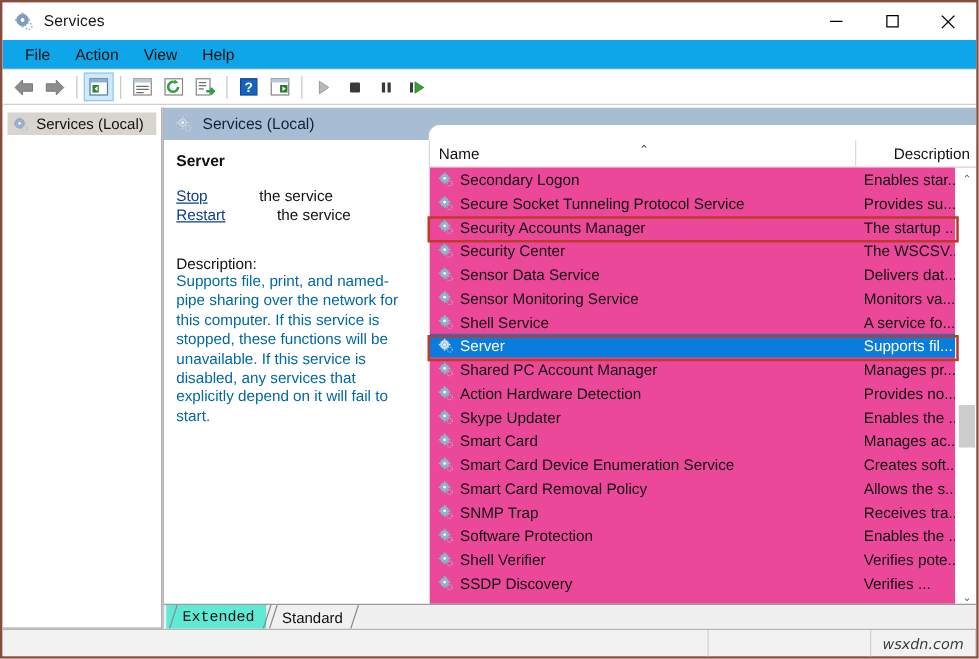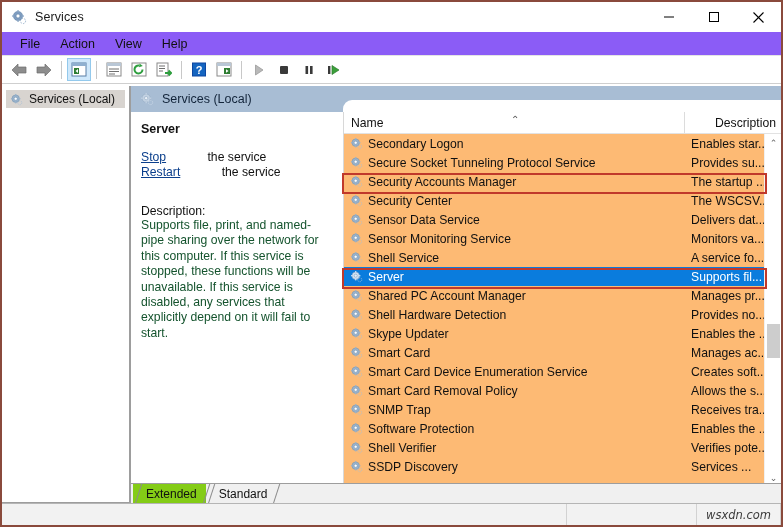--- a/index.html
+++ b/index.html
@@ -46,21 +46,21 @@
     display: flex; align-items: center; justify-content: center;
     color: #000; font-size: 12px;
   }
   .winbtn svg { display: block; }
 
   
   .menubar {
     height: 24px;
     display: flex; align-items: center;
     padding-left: 8px;
-    background: #8b5cf6;
+    background: #0ea5e9;
     border-bottom: 1px solid #e4e4e4;
   }
   .menuitem {
     font-size: 12.5px; color: #111;
     padding: 2px 10px;
   }
 
   
   .toolbar {
     height: 28px;
@@ -164,21 +164,21 @@
     font-size: 12.2px; color: #0b3f8c;
     line-height: 15px;
   }
   .lnk a { color: #0b3f8c; text-decoration: underline; }
   .lnk span.plain { color: #111; text-decoration: none; padding-left: 38px; }
   .desc-head {
     font-size: 12.2px; color: #111;
     margin-top: 24px;
   }
   .desc-body {
-    font-size: 12.2px; color: #14532d;
+    font-size: 12.2px; color: #0369a1;
     line-height: 15.4px;
     margin-top: 0px;
     width: 188px;
   }
 
   
   .listwrap {
     flex: 1;
     display: flex; flex-direction: column;
     border-left: 1px solid #d8d8d8;
@@ -202,21 +202,21 @@
   .lv-col.name { width: 340px; }
   .lv-col.desc { width: 86px; border-left: 1px solid #dcdcdc; padding-left: 30px; }
   .sortmark {
     position: absolute; left: 167px; top: 2px;
     font-size: 10px; color: #555;
   }
   .lv-rows {
     flex: 1;
     position: relative;
     overflow: hidden;
-    background: #fdba74;
+    background: #ec4899;
   }
   .row {
     height: 19px;
     display: flex; align-items: center;
     font-size: 12.2px; color: #111;
     white-space: nowrap;
   }
   .row.selected { background: #0a7cdd; color: #ffffff; }
   .row .cell-name {
     width: 340px;
@@ -286,21 +286,21 @@
     padding-left: 2px;
   }
   .tab {
     position: relative;
     height: 19px;
     display: flex; align-items: center;
     font-size: 12px; color: #111;
     padding: 0 9px 0 13px;
     background: transparent;
   }
-  .tab.active { background: #84cc16; }
+  .tab.active { background: #5eead4; font-family: Liberation Mono, monospace; }
   .tab .slash-l, .tab .slash-r {
     position: absolute; top: 0; width: 10px; height: 19px;
     overflow: hidden;
   }
   .tab .slash-l { left: 0; }
   .tab .slash-r { right: -5px; }
   .tab .slash-l:before, .tab .slash-r:before {
     content: ""; position: absolute;
     width: 1px; height: 24px; background: #8c8c8c;
     left: 5px; top: -2px;
@@ -711,21 +711,21 @@
                       <circle cx="7" cy="7" r="1.9" fill="#ffffff" stroke="#6e8faf" stroke-width="0.6"></circle>
                       <g fill="#9ab3cc">
                         <rect x="6.3" y="1.2" width="1.5" height="1.8"></rect>
                         <rect x="6.3" y="11" width="1.5" height="1.8"></rect>
                         <rect x="1.2" y="6.3" width="1.8" height="1.5"></rect>
                         <rect x="11" y="6.3" width="1.8" height="1.5"></rect>
                       </g>
                       <circle cx="12" cy="12" r="2.5" fill="none" stroke="#a9bfd4" stroke-width="1" stroke-dasharray="1.3 1.1"></circle>
                     </svg>
                   </span>
-                  <span>Shell Hardware Detection</span>
+                  <span>Action Hardware Detection</span>
                 </div>
                 <div class="cell-desc">Provides no...</div>
               </div>
               <div class="row">
                 <div class="cell-name">
                   <span class="gear">
                     <svg width="13" height="13" viewBox="0 0 16 16">
                       <circle cx="7" cy="7" r="4.6" fill="#9ab3cc" stroke="#6e8faf" stroke-width="0.6"></circle>
                       <circle cx="7" cy="7" r="1.9" fill="#ffffff" stroke="#6e8faf" stroke-width="0.6"></circle>
                       <g fill="#9ab3cc">
@@ -865,21 +865,21 @@
                         <rect x="6.3" y="1.2" width="1.5" height="1.8"></rect>
                         <rect x="6.3" y="11" width="1.5" height="1.8"></rect>
                         <rect x="1.2" y="6.3" width="1.8" height="1.5"></rect>
                         <rect x="11" y="6.3" width="1.8" height="1.5"></rect>
                       </g>
                       <circle cx="12" cy="12" r="2.5" fill="none" stroke="#a9bfd4" stroke-width="1" stroke-dasharray="1.3 1.1"></circle>
                     </svg>
                   </span>
                   <span>SSDP Discovery</span>
                 </div>
-                <div class="cell-desc">Services ...</div>
+                <div class="cell-desc">Verifies ...</div>
               </div>
             </div>
 
           <div class="hscroll">
             <div class="hs-btn">‹</div>
             <div class="hs-track">
               <div class="hs-thumb"></div>
             </div>
             <div class="hs-btn">›</div>
           </div>

